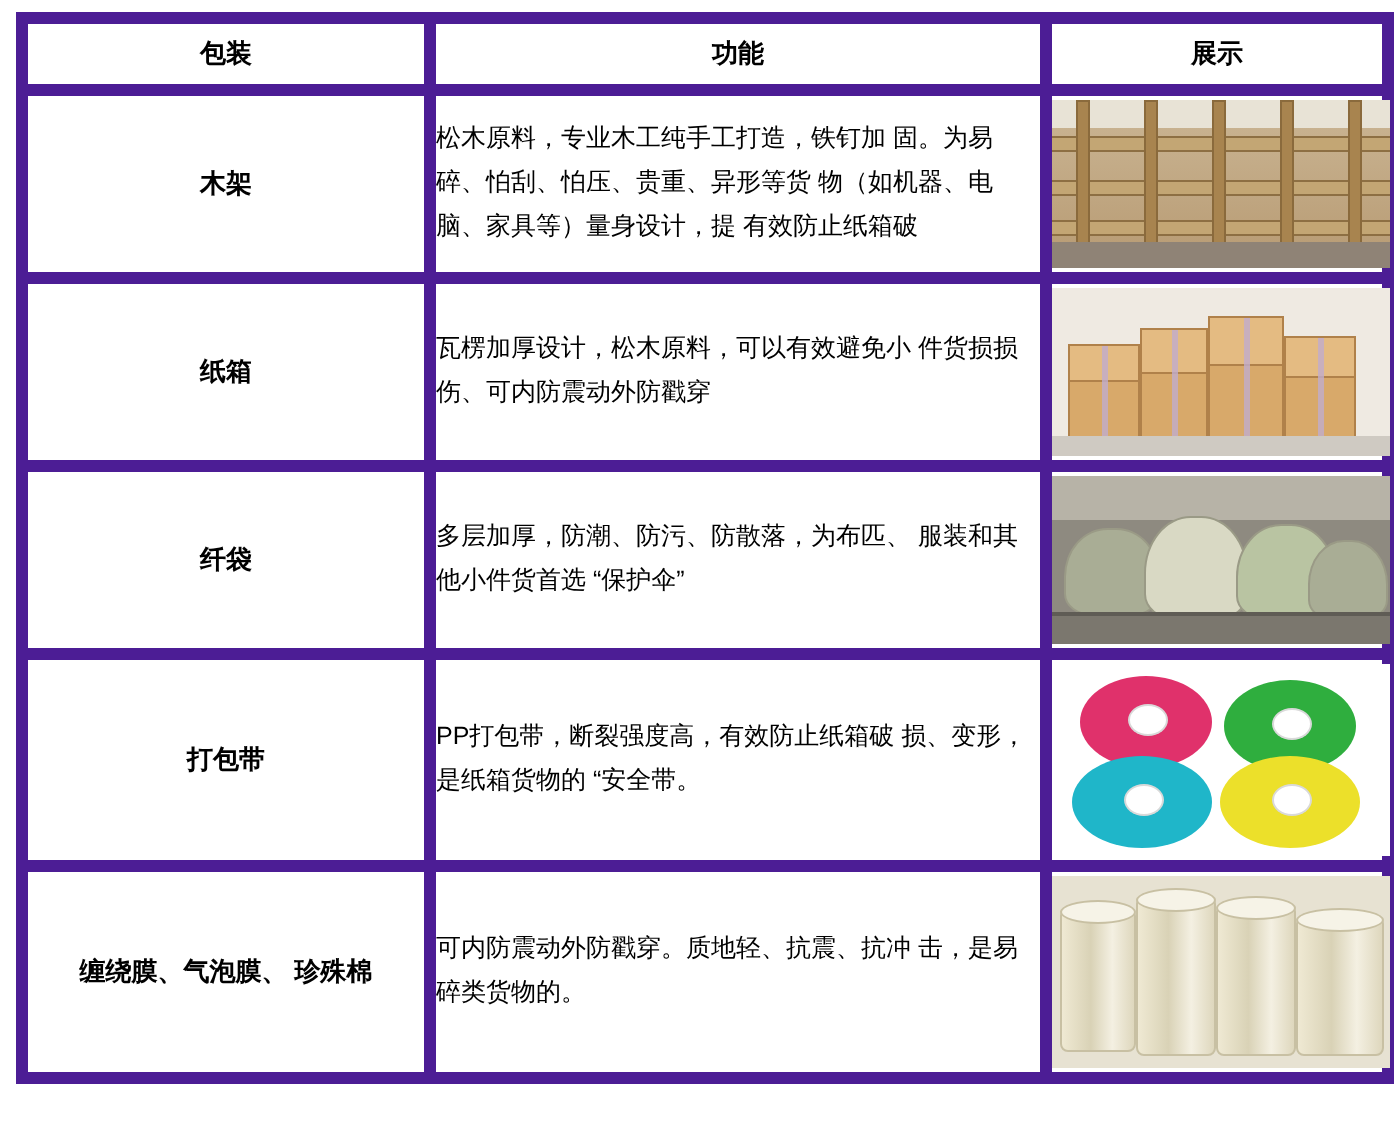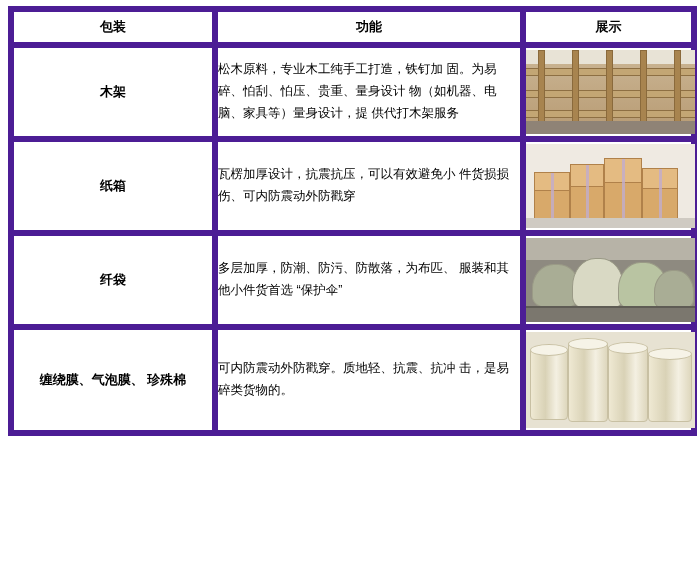--- a/index.html
+++ b/index.html
@@ -220,42 +220,42 @@
       <tr>
         <th>包装</th>
         <th>功能</th>
         <th>展示</th>
       </tr>
     </thead>
     <tbody>
 
       <tr class="r1">
         <td class="cell-pkg">木架</td>
-        <td class="cell-fn">松木原料，专业木工纯手工打造，铁钉加 固。为易碎、怕刮、怕压、贵重、量身设计 物（如机器、电脑、家具等）量身设计，提 供代打木架服务</td>
+        <td class="cell-fn">松木原料，专业木工纯手工打造，铁钉加 固。为易碎、怕刮、怕压、贵重、异形等货 物（如机器、电脑、家具等）量身设计，提 有效防止纸箱破</td>
         <td class="cell-show">
           <div class="img-box">
             <div class="photo photo-crate">
               <div class="sky"></div>
               <div class="plankh" style="top:18px;"></div>
               <div class="plankh" style="top:40px;"></div>
               <div class="plankh" style="top:60px;"></div>
               <div class="plankv" style="left:12px;"></div>
               <div class="plankv" style="left:46px;"></div>
               <div class="plankv" style="left:80px;"></div>
               <div class="plankv" style="left:114px;"></div>
               <div class="plankv" style="left:148px;"></div>
               <div class="floor"></div>
             </div>
           </div>
         </td>
       </tr>
 
       <tr class="r2">
         <td class="cell-pkg">纸箱</td>
-        <td class="cell-fn">瓦楞加厚设计，抗震抗压，可以有效避免小 件货损损伤、可内防震动外防戳穿</td>
+        <td class="cell-fn">瓦楞加厚设计，松木原料，可以有效避免小 件货损损伤、可内防震动外防戳穿</td>
         <td class="cell-show">
           <div class="img-box">
             <div class="photo photo-carton">
               <div class="box" style="left:8px;  top:28px; width:34px; height:46px;">
                   <div class="lid"></div>
                   <div class="tape"></div>
                 </div>
               <div class="box" style="left:44px; top:20px; width:32px; height:54px;">
                   <div class="lid"></div>
                   <div class="tape"></div>
@@ -284,20 +284,38 @@
               <div class="bag dark" style="left:6px;  top:26px; width:46px; height:42px;"></div>
               <div class="bag" style="left:46px; top:20px; width:50px; height:50px;"></div>
               <div class="bag green" style="left:92px; top:24px; width:48px; height:46px;"></div>
               <div class="bag dark" style="left:128px;top:32px; width:38px; height:38px;"></div>
               <div class="pallet"></div>
             </div>
           </div>
         </td>
       </tr>
 
+      <tr class="r4">
+        <td class="cell-pkg">打包带</td>
+        <td class="cell-fn">PP打包带，断裂强度高，有效防止纸箱破 损、变形，是纸箱货物的 “安全带。</td>
+        <td class="cell-show">
+          <div class="img-box">
+            <div class="photo photo-reels">
+              <div class="reel" style="left:14px; top:6px;  width:66px; height:46px; background:#e0316b;"></div>
+              <div class="hole" style="left:38px; top:20px; width:18px; height:14px;"></div>
+              <div class="reel" style="left:86px; top:8px;  width:66px; height:46px; background:#2fae3e;"></div>
+              <div class="hole" style="left:110px;top:22px; width:18px; height:14px;"></div>
+              <div class="reel" style="left:10px; top:46px; width:70px; height:46px; background:#1fb6c9;"></div>
+              <div class="hole" style="left:36px; top:60px; width:18px; height:14px;"></div>
+              <div class="reel" style="left:84px; top:46px; width:70px; height:46px; background:#ece02a;"></div>
+              <div class="hole" style="left:110px;top:60px; width:18px; height:14px;"></div>
+            </div>
+          </div>
+        </td>
+      </tr>
 
       <tr class="r5">
         <td class="cell-pkg">缠绕膜、气泡膜、 珍殊棉</td>
         <td class="cell-fn">可内防震动外防戳穿。质地轻、抗震、抗冲 击，是易碎类货物的。</td>
         <td class="cell-show">
           <div class="img-box">
             <div class="photo photo-film">
               <div class="roll" style="left:4px;  top:16px; width:36px; height:70px;">
                   <div class="top"></div>
                 </div>

